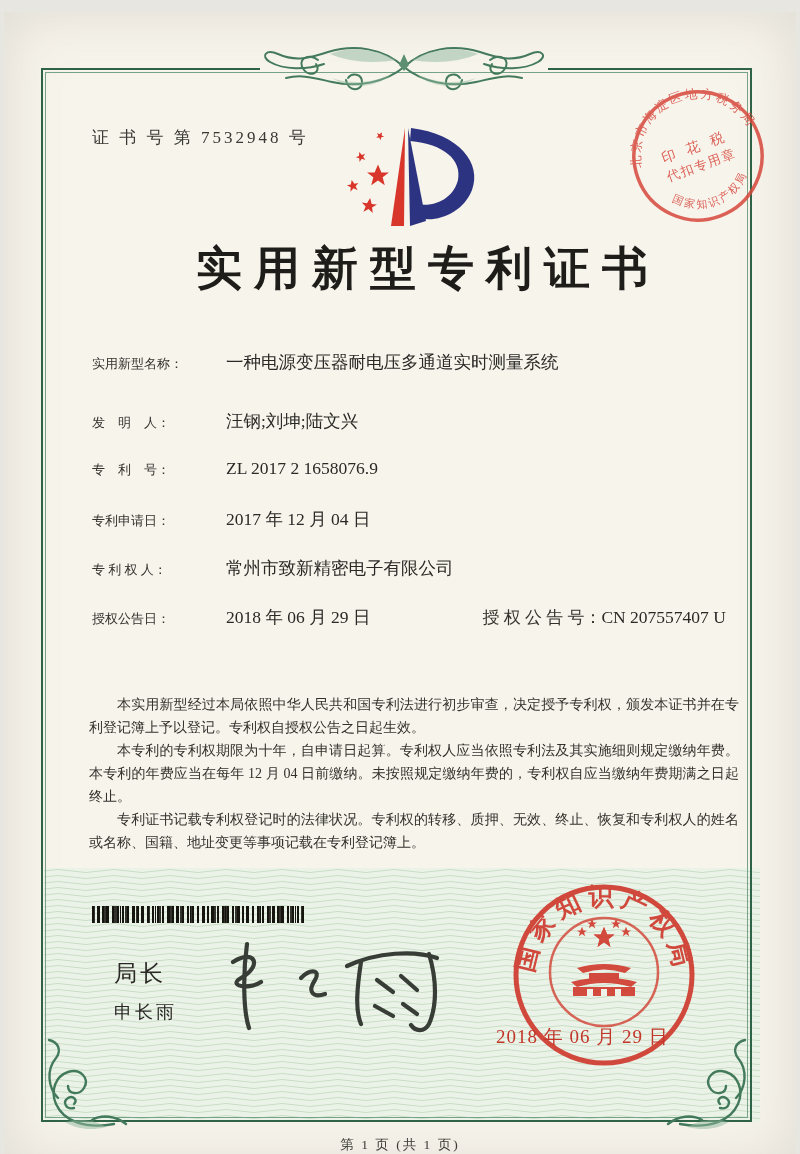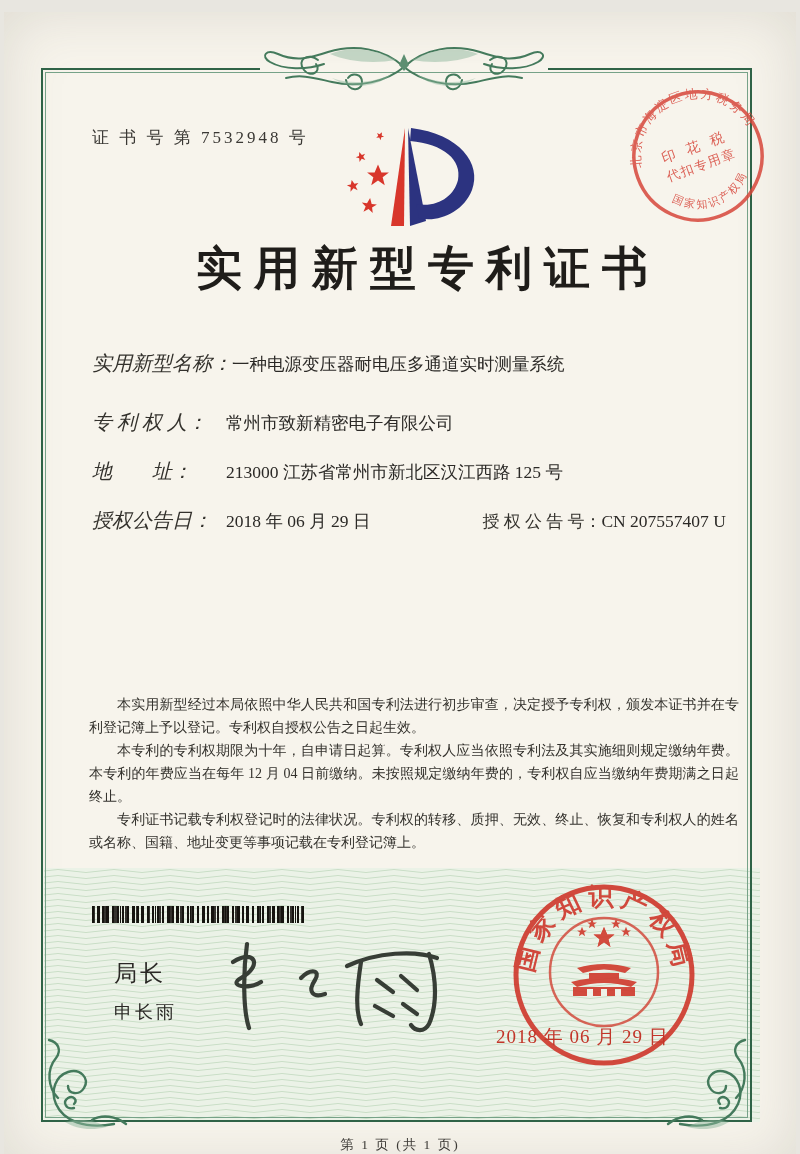--- a/index.html
+++ b/index.html
@@ -21,21 +21,21 @@
   
   .cert-no{position:absolute;left:88px;top:114px;font-size:17px;letter-spacing:3px;color:#3a3834;}
   .logo{position:absolute;left:328px;top:102px;width:158px;height:124px;}
   .tax-stamp{position:absolute;left:610px;top:60px;width:168px;height:168px;z-index:6;}
   .title{position:absolute;left:0;top:226px;width:100%;text-align:center;
          font-size:46px;font-weight:700;letter-spacing:12px;color:#1f1d1a;padding-left:28px;}
   
   .fields{position:absolute;left:88px;top:338px;width:648px;}
   .field-row{display:flex;align-items:baseline;height:49px;font-size:17.5px;}
   .field-row:first-child{margin-bottom:10px;}
-  .f-label{flex:0 0 134px;color:#33312c;font-size:20px;white-space:nowrap;font-style:italic;}
+  .f-label{flex:0 0 134px;color:#33312c;font-size:13px;white-space:nowrap;}
   .f-value{color:#2b2926;white-space:nowrap;}
   .f-label2{margin-left:112px;color:#33312c;font-size:17px;white-space:nowrap;}
   
   .body-text{position:absolute;left:85px;top:682px;width:650px;font-size:14px;line-height:1.64;text-align:justify;color:#33312c;}
   .body-text p{margin:0;text-indent:2em;}
   
   .band{position:absolute;left:40px;top:856px;width:716px;height:254px;z-index:1;}
   .barcode{position:absolute;left:88px;top:894px;width:212px;height:17px;z-index:2;
     background:
       repeating-linear-gradient(90deg,#15140f 0 2px,rgba(0,0,0,0) 2px 5px),
@@ -139,26 +139,34 @@
   </svg>
 
   <div class="title">实用新型专利证书</div>
 
   <div class="fields">
     <div class="field-row">
       <span class="f-label">实用新型名称：</span>
       <span class="f-value">一种电源变压器耐电压多通道实时测量系统</span>
     </div>
     <div class="field-row">
+      <span class="f-label">发　明　人：</span>
+      <span class="f-value">汪钢;刘坤;陆文兴</span>
+    </div>
+    <div class="field-row">
+      <span class="f-label">专　利　号：</span>
+      <span class="f-value">ZL 2017 2 1658076.9</span>
+    </div>
+    <div class="field-row">
+      <span class="f-label">专利申请日：</span>
+      <span class="f-value">2017 年 12 月 04 日</span>
+    </div>
+    <div class="field-row">
       <span class="f-label">专 利 权 人：</span>
       <span class="f-value">常州市致新精密电子有限公司</span>
-    </div>
-    <div class="field-row">
-      <span class="f-label">地　　址：</span>
-      <span class="f-value">213000 江苏省常州市新北区汉江西路 125 号</span>
     </div>
     <div class="field-row">
       <span class="f-label">授权公告日：</span>
       <span class="f-value">2018 年 06 月 29 日</span>
       <span class="f-label2">授 权 公 告 号：</span>
       <span class="f-value">CN 207557407 U</span>
     </div>
   </div>
 
   <div class="body-text">

